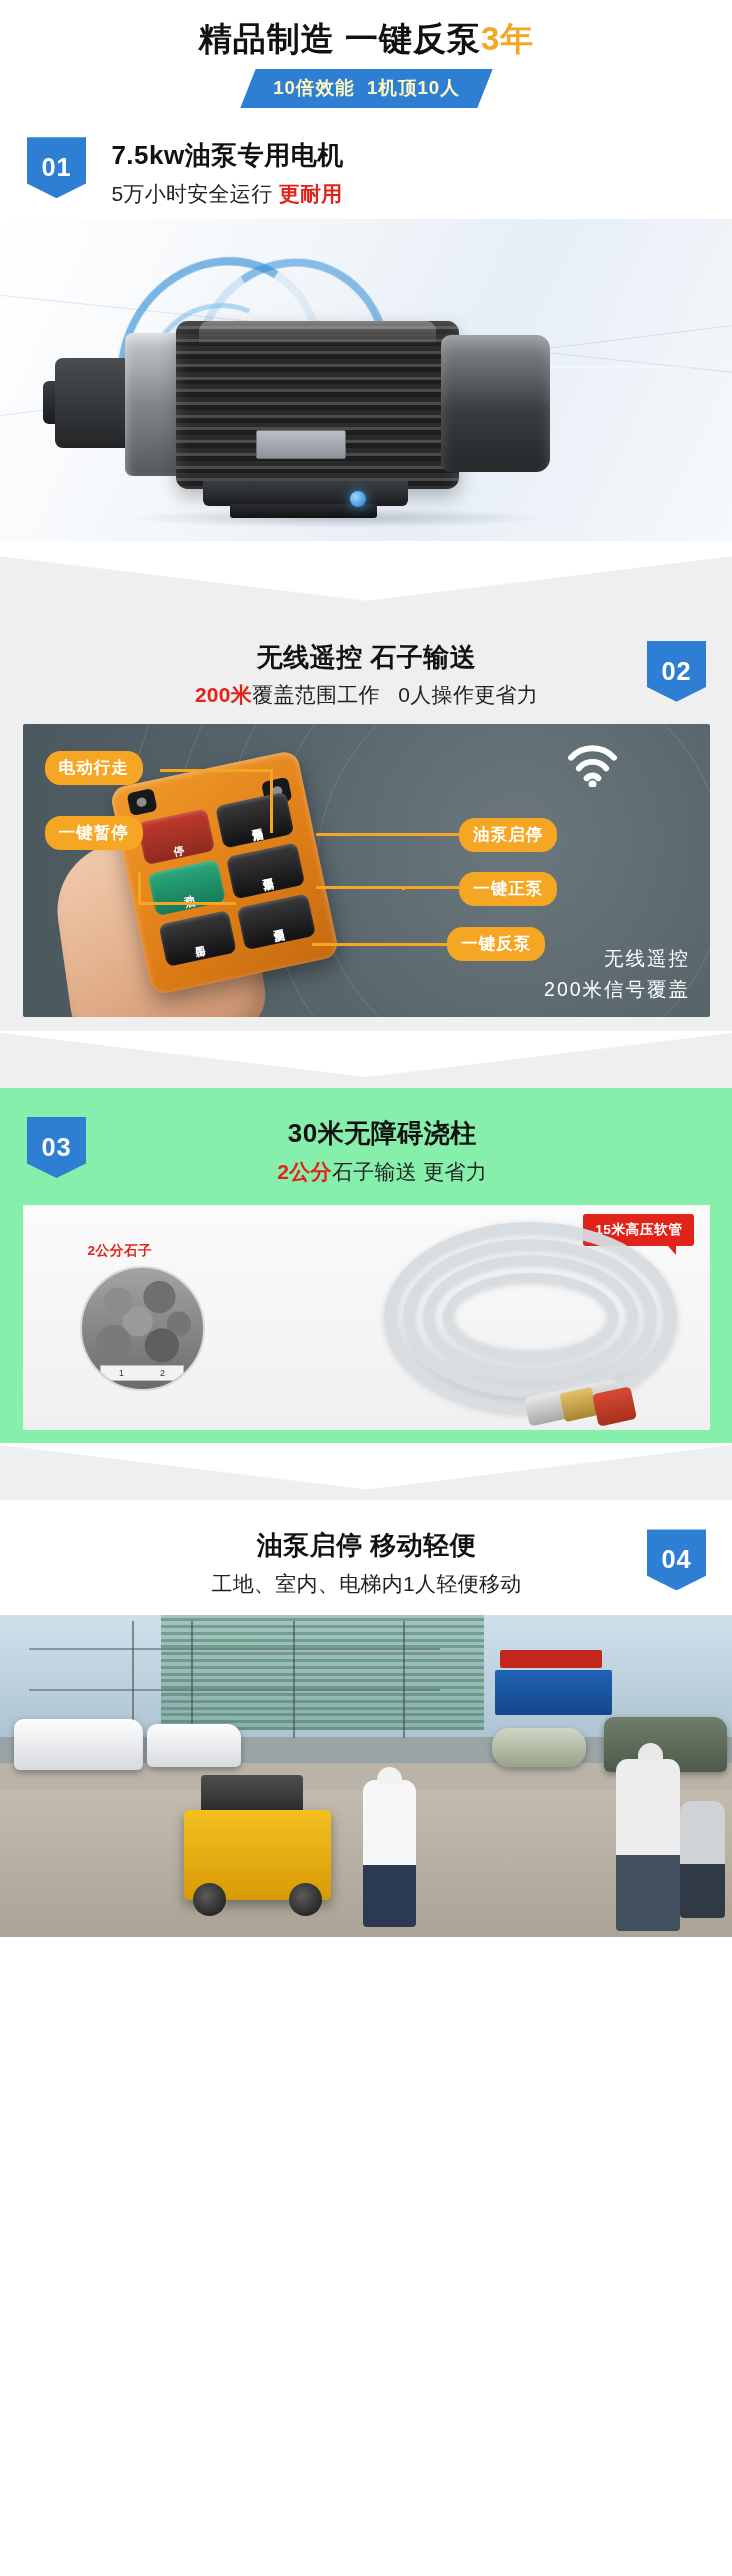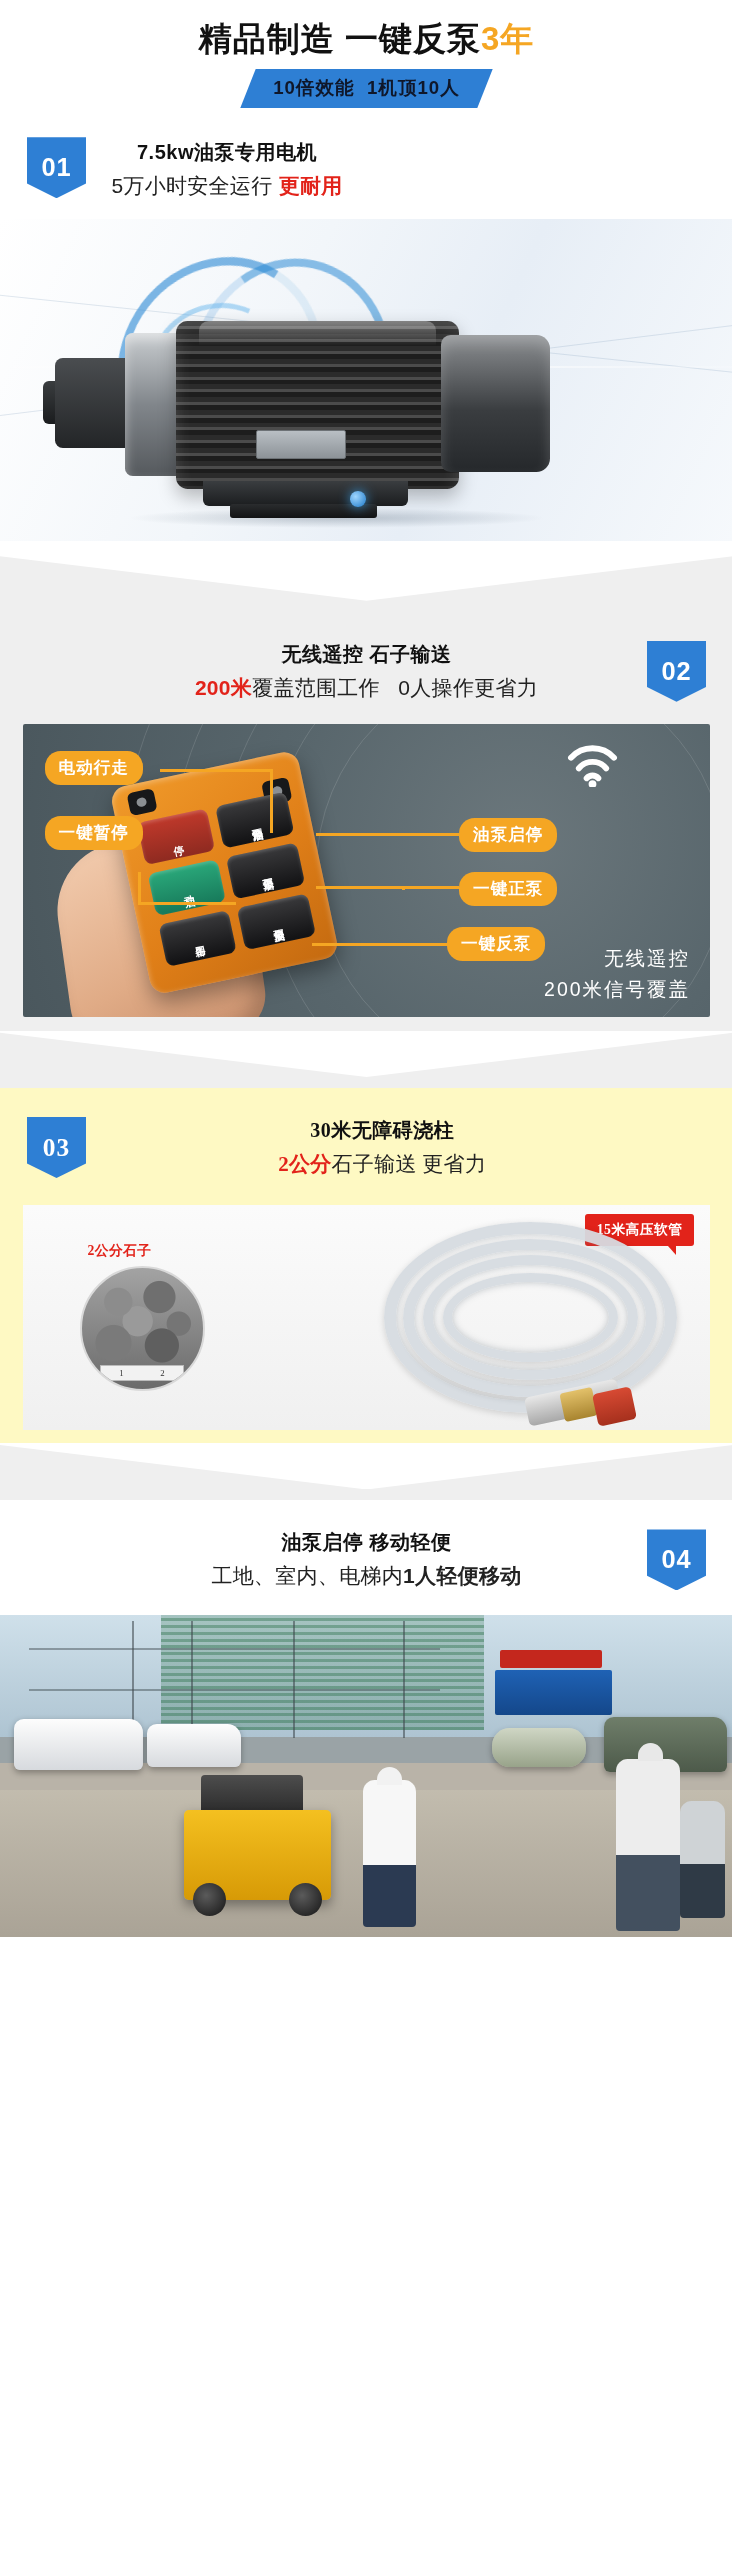--- a/index.html
+++ b/index.html
@@ -14,21 +14,21 @@
 
   
   .hero-head { padding: 17.6px 0 0; text-align: center; background:#fff; }
   .hero-title {
     font-size: 33px; font-weight: 700; letter-spacing: 1px;
     line-height: 1.25; color:#111;
   }
   .hero-title .accent { color:#F5A623; font-weight:800; }
   .hero-ribbon-wrap { display:flex; justify-content:center; margin-top:9.8px; }
   .hero-ribbon {
-    background:#2E7FD4; color:#0f172a; font-size:18.6px; font-weight:700;
+    background:#2E7FD4; color:#fef9c3; font-size:18.6px; font-weight:700;
     padding:6.8px 33px; letter-spacing:1px;
     clip-path: polygon(15.6px 0, 100% 0, calc(100% - 15.6px) 100%, 0 100%);
   }
   .hero-ribbon .bold { font-weight:800; }
 
   
   .section { position:relative; }
   .sec-inner { padding: 29px 0 13.7px; }
   .sec-head { position:relative; padding: 0 27px; min-height: 72px; }
 
@@ -36,30 +36,29 @@
     width:59px; height:61px; background:#2E7FD4; color:#fff;
     display:flex; align-items:center; justify-content:center;
     font-size:25.4px; font-weight:600; letter-spacing:1px;
     clip-path: polygon(0 0, 100% 0, 100% 76%, 50% 100%, 0 76%);
     flex:0 0 auto;
   }
   .head-row { display:flex; align-items:flex-start; gap:25.4px; }
   .head-row.right { justify-content:center; }
   .head-texts { padding-top:2px; }
   .sec-title {
-    font-size:20px; font-weight:700; color:#111; line-height:1.3;
+    font-size:26px; font-weight:700; color:#111; line-height:1.3;
     letter-spacing:0.5px;
-    text-align:center;
   }
   .sec-sub {
     font-size:21px; color:#222; margin-top:6.8px; line-height:1.35;
     letter-spacing:0.3px;
   }
   .sec-sub .red { color:#E2231A; font-weight:700; }
-  .sec-sub .strong { font-weight:700; }
+  .sec-sub .strong { font-weight:400; }
   .center-head { text-align:center; }
 
   
   .motor-stage {
     margin-top:9.8px; height:322px; position:relative; overflow:hidden;
     background:
       linear-gradient(115deg,#ffffff 0%,#f2f6fa 38%,#e7eef6 62%,#f6f9fc 100%);
   }
   .motor-streak {
     position:absolute; left:-10%; width:120%; height:2px;
@@ -453,21 +452,21 @@
         <div class="remote-caption">
           <div>无线遥控</div>
           <div>200米信号覆盖</div>
         </div>
       </div>
     </div>
   </div>
 
   <div class="notch"></div>
 
-  <div class="section" style="background:#fef9c3;font-family:Liberation Serif, serif;">
+  <div class="section" style="background:#86efac;">
     <div class="sec-inner">
       <div class="sec-head">
         <div class="head-row">
           <div class="badge">03</div>
           <div class="center-head" style="flex:1;padding-right:53px;">
             <div class="sec-title">30米无障碍浇柱</div>
             <div class="sec-sub">
               <span class="red">2公分</span><span>石子输送 更省力</span>
             </div>
           </div>

